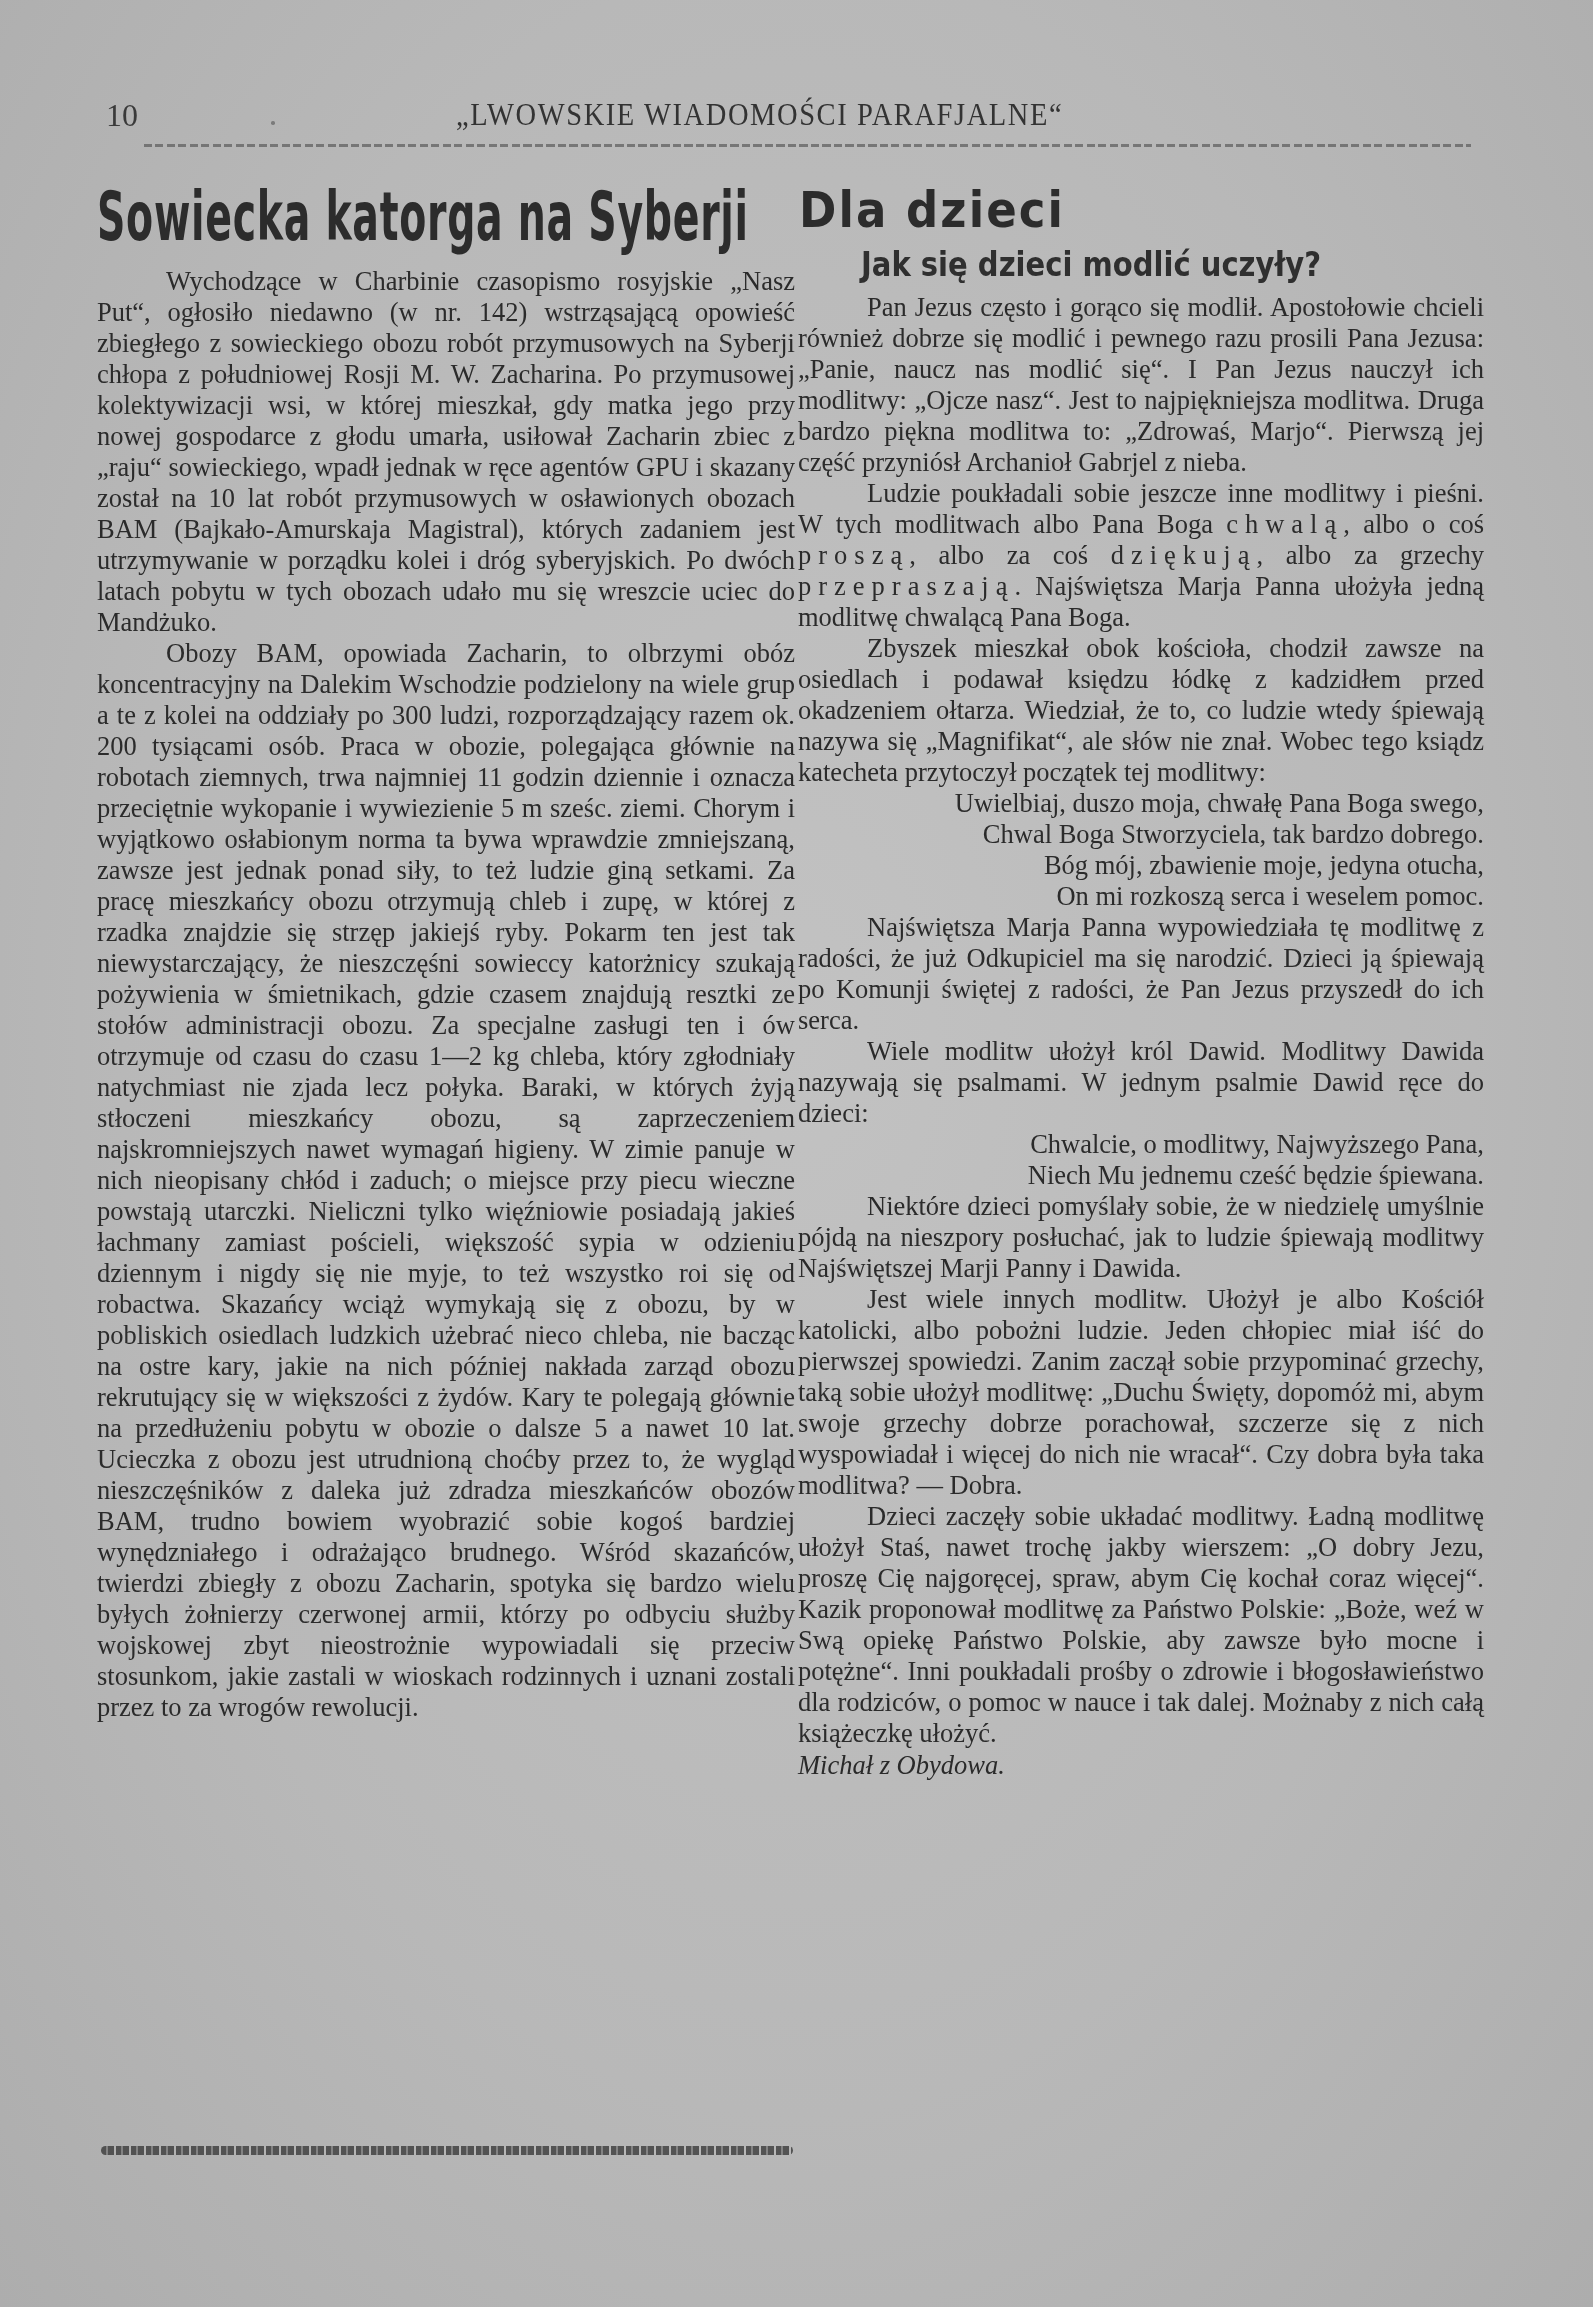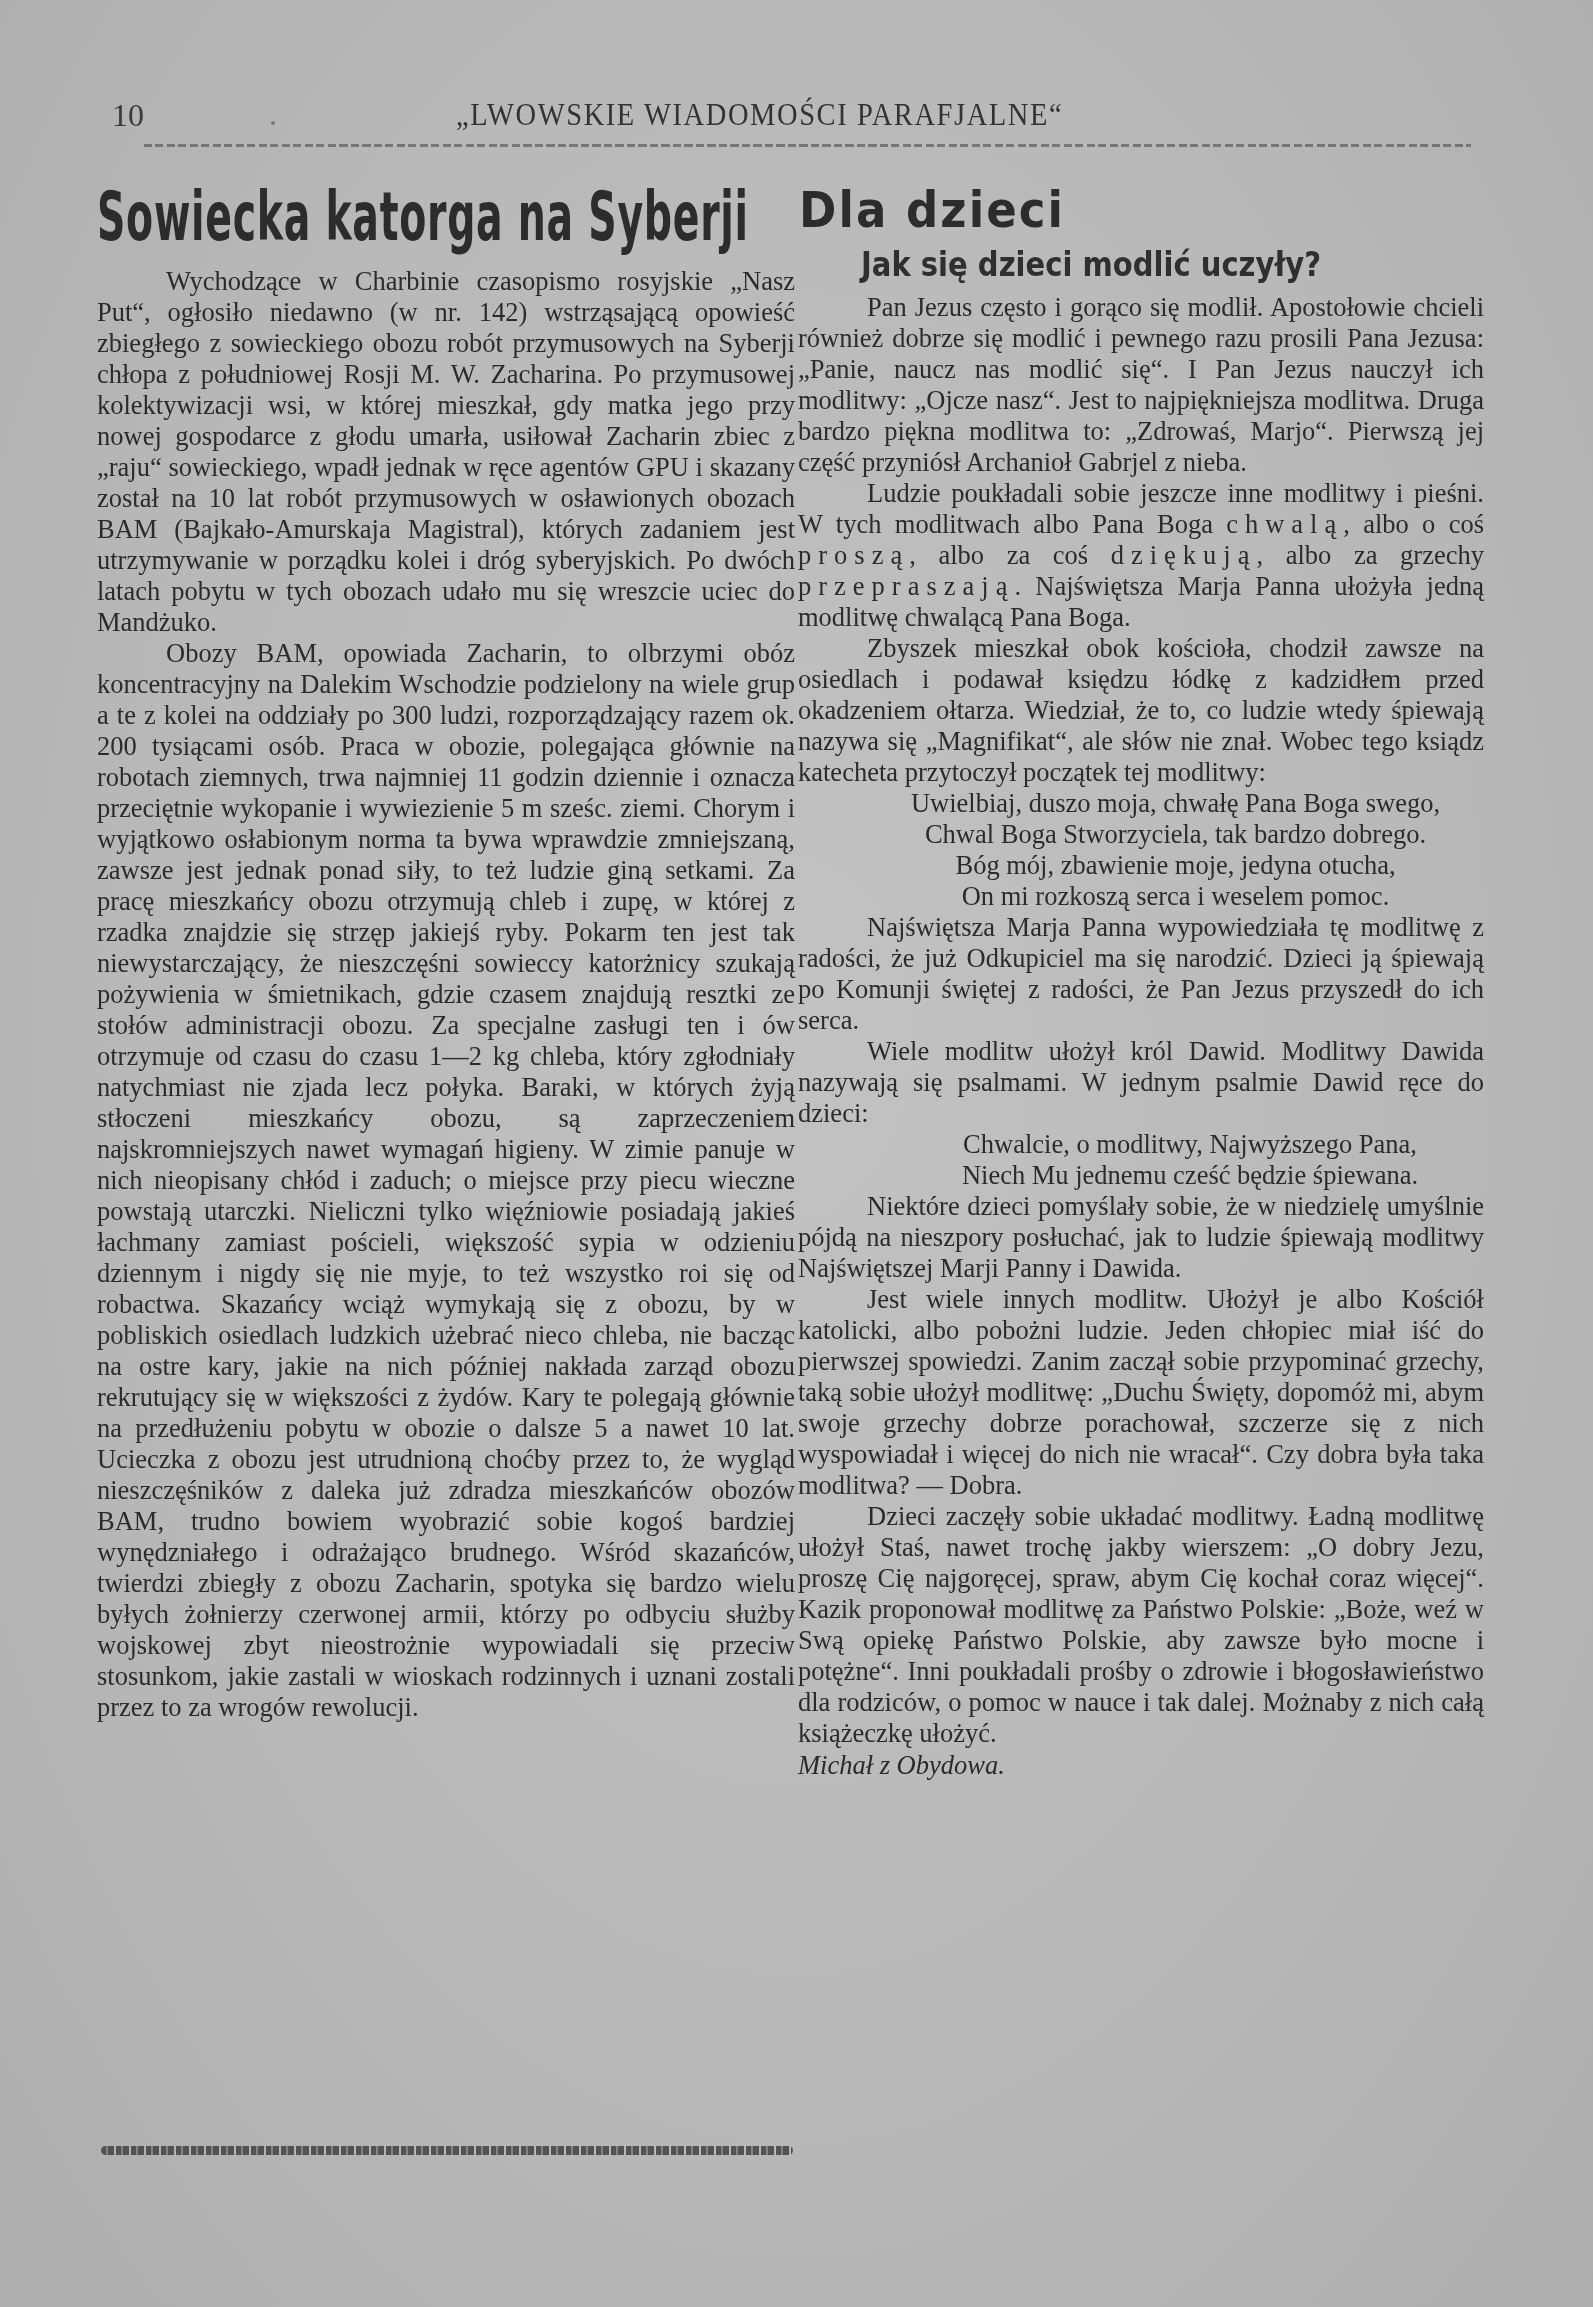--- a/index.html
+++ b/index.html
@@ -5,21 +5,21 @@
     html, body { margin: 0; padding: 0; }
     body {
       width: 1594px; height: 2307px; overflow: hidden;
       background: #b9b9b9;
       background-image: radial-gradient(ellipse at 50% 45%, #c2c2c2 0%, #b8b8b8 60%, #adadad 100%);
       color: #2a2a2a;
       font-family: "DejaVu Serif", "Liberation Serif", serif;
       position: relative;
     }
     .page-number {
-      position: absolute; left: 112px; top: 97px;
+      position: absolute; left: 106px; top: 97px;
       font-size: 32px; font-family: "Liberation Serif", serif; color: #3a3a3a;
     }
     .running-head {
       position: absolute; left: 456px; top: 97px;
       font-size: 31px; letter-spacing: 1.7px; font-family: "Liberation Serif", serif; color: #333;
       transform: scaleX(0.92); transform-origin: left top;
     }
     .header-rule {
       position: absolute; left: 144px; top: 144px; width: 1327px; height: 2.9px;
       background: repeating-linear-gradient(90deg, #5a5a5a 0 8px, transparent 8px 11.5px);
@@ -48,21 +48,21 @@
       font-size: 33px; line-height: 46px; color: #2f2f2f;
       margin: 0 0 3.5px 63px; white-space: nowrap;
       transform: scaleX(0.88); transform-origin: left center;
     }
     .body-text {
       font-family: "Liberation Serif", serif;
       font-size: 26.5px; line-height: 31px; color: #2b2b2b;
       text-align: justify; hyphens: manual;
     }
     .body-text p { margin: 0; text-indent: 69px; }
-    .verse { margin: 0; text-indent: 0; text-align: center; white-space: nowrap; }
+    .verse { margin: 0; text-indent: 0; text-align: right; white-space: nowrap; }
     .verse.indent { padding-left: 29px; }
     .spaced { letter-spacing: 7px; }
     .signature {
       font-style: italic; padding-right: 58px;
       font-family: "Liberation Serif", serif; font-size: 26.5px; line-height: 32px;
     }
     .ornament {
       position: absolute; left: 101px; top: 2146px; width: 692px; height: 9.2px;
       background: repeating-linear-gradient(90deg, #3a3a3a 0 4.6px, #777 4.6px 7px, #3a3a3a 7px 12.7px, transparent 12.7px 15px);
       border-radius: 4.6px; opacity: 0.8;

